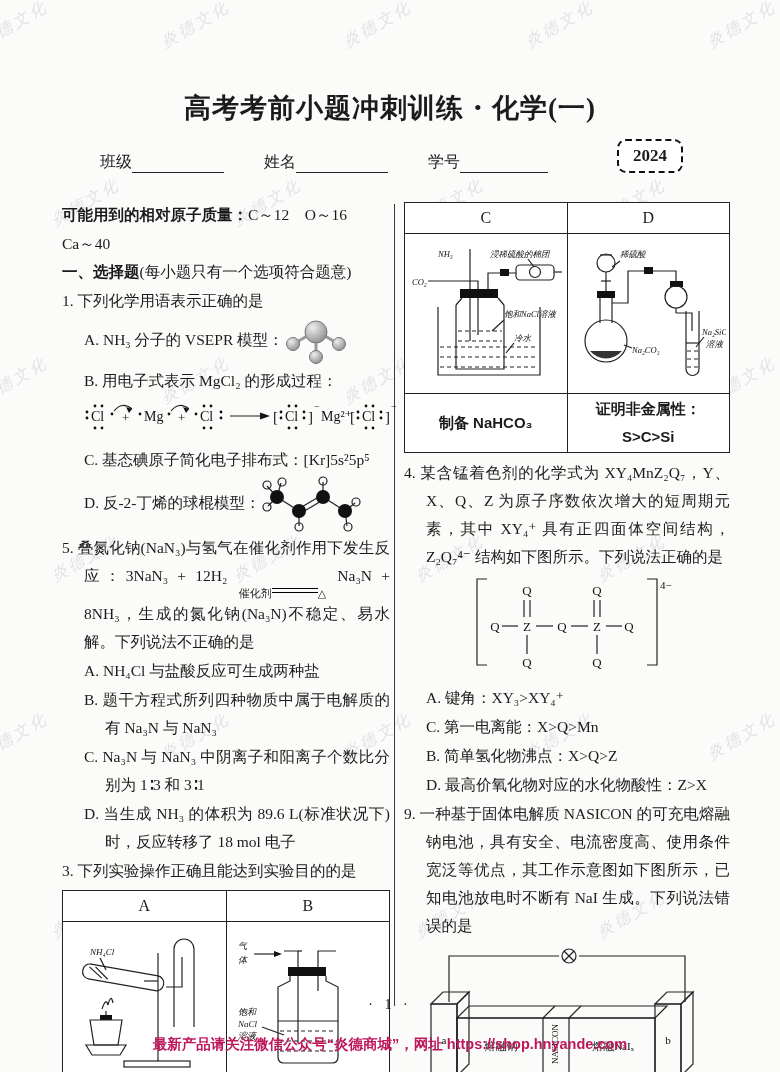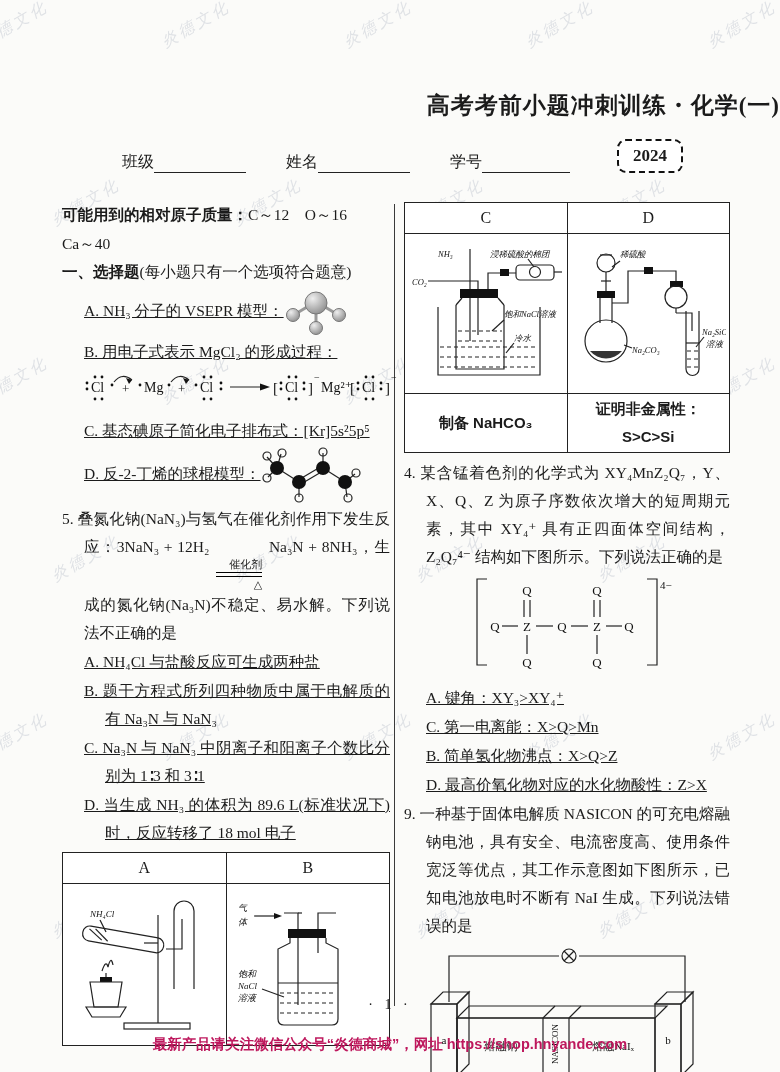--- a/index.html
+++ b/index.html
@@ -8,43 +8,43 @@
     background:#fbfbf9;color:#1b1b1b;
     font-family:"Liberation Serif","DejaVu Serif",serif;
   }
   .wm{
     position:absolute;color:#b7bdc9;opacity:.4;transform:rotate(-30deg);
     font-size:16px;font-style:italic;letter-spacing:3px;white-space:nowrap;
     pointer-events:none;z-index:0;
   }
   .layer{position:relative;z-index:1;}
   .page-title{
-    position:absolute;top:90px;left:0;width:780px;text-align:right;
-    font-size:23px;font-weight:bold;letter-spacing:1px;
+    position:absolute;top:90px;left:0;width:780px;text-align:center;
+    font-size:27px;font-weight:bold;letter-spacing:1px;
   }
   .info-line{
-    position:absolute;top:152px;left:122px;font-size:16px;display:flex;align-items:flex-end;
+    position:absolute;top:152px;left:100px;font-size:16px;display:flex;align-items:flex-end;
   }
   .blank{display:inline-block;width:92px;border-bottom:1px solid #222;height:18px;margin-right:40px;}
   .blank.last{margin-right:0;width:88px;}
   .year-badge{
     position:absolute;top:139px;left:617px;width:62px;height:30px;
     border:2px dashed #111;border-radius:9px;text-align:center;line-height:30px;
     font-weight:bold;font-size:17px;background:#fff;
   }
   .divider{position:absolute;left:394px;top:204px;width:1px;height:802px;background:#3a3a3a;}
   .col{position:absolute;top:200px;font-size:15.5px;line-height:28px;text-align:justify;}
   #col-left{left:62px;width:328px;}
   #col-right{left:404px;width:326px;}
   .q{padding-left:22px;text-indent:-22px;margin:1px 0;}
-  .opt{padding-left:43px;text-indent:-21px;margin:1px 0;text-decoration:underline;}
+  .opt{padding-left:43px;text-indent:-21px;margin:1px 0;}
   .bold{font-weight:bold;}
   .inline-fig{display:inline-block;vertical-align:middle;}
   .eq-line{margin:2px 0 2px 18px;}
-  .cond{display:inline-flex;flex-direction:column;align-items:flex-end;vertical-align:-16px;
+  .cond{display:inline-flex;flex-direction:row;align-items:flex-start;vertical-align:-16px;
         font-size:11px;line-height:13px;margin:0 2px;text-indent:0;}
   .cond-eq{width:46px;height:3px;border-top:1.2px solid #000;border-bottom:1.2px solid #000;margin:1px 0;}
   table.exp{border-collapse:collapse;width:100%;margin-top:5px;background:#fff;}
   table.exp th,table.exp td{border:1.5px solid #222;text-align:center;padding:1px 2px;}
   table.exp th{font-weight:normal;font-size:16px;height:26px;}
   table.exp td.cap{font-weight:bold;font-size:15px;height:28px;
     font-family:"Liberation Sans","DejaVu Sans",sans-serif;}
   table.exp td.fig{height:152px;vertical-align:middle;font-style:italic;}
   .center-fig{text-align:center;margin:2px 0;}
   .footer-page{position:absolute;left:0;top:997px;width:780px;text-align:center;font-size:14px;letter-spacing:4px;}
@@ -118,20 +118,21 @@
 
     <div class="q" style="padding-left:0;text-indent:0;">
       <span class="bold">可能用到的相对原子质量：</span><span>C～12　O～16</span>
     </div>
     <div>Ca～40</div>
 
     <div>
       <span class="bold">一、选择题</span><span>(每小题只有一个选项符合题意)</span>
     </div>
 
+    <div class="q">1. 下列化学用语表示正确的是</div>
 
     <div class="opt">
       <span>A. NH₃ 分子的 VSEPR 模型：</span><svg class="inline-fig" width="62" height="50" viewBox="0 0 62 50">
         <defs>
           <radialGradient id="gball" cx="35%" cy="30%" r="75%">
             <stop offset="0%" stop-color="#eee"></stop>
               <stop offset="100%" stop-color="#8f8f8f"></stop>
           </radialGradient>
         </defs>
         <line x1="23" y1="20" x2="13" y2="26" style="stroke:#999;stroke-width:3"></line>
@@ -243,20 +244,21 @@
           <span>催化剂</span>
           <span class="cond-eq"></span>
           <span>△</span>
         </span><span> Na₃N + 8NH₃，生成的氮化钠(Na₃N)不稳定、易水解。下列说法不正确的是</span>
     </div>
     <div class="opt">A. NH₄Cl 与盐酸反应可生成两种盐</div>
     <div class="opt">B. 题干方程式所列四种物质中属于电解质的有 Na₃N 与 NaN₃</div>
     <div class="opt">C. Na₃N 与 NaN₃ 中阴离子和阳离子个数比分别为 1∶3 和 3∶1</div>
     <div class="opt">D. 当生成 NH₃ 的体积为 89.6 L(标准状况下)时，反应转移了 18 mol 电子</div>
 
+    <div class="q">3. 下列实验操作正确且能达到实验目的的是</div>
 
     <table class="exp">
       <tbody>
           <tr>
         <th style="width:50%">A</th>
         <th>B</th>
       </tr>
       <tr>
         <td class="fig">
           <svg width="152" height="150" viewBox="0 0 152 150">

